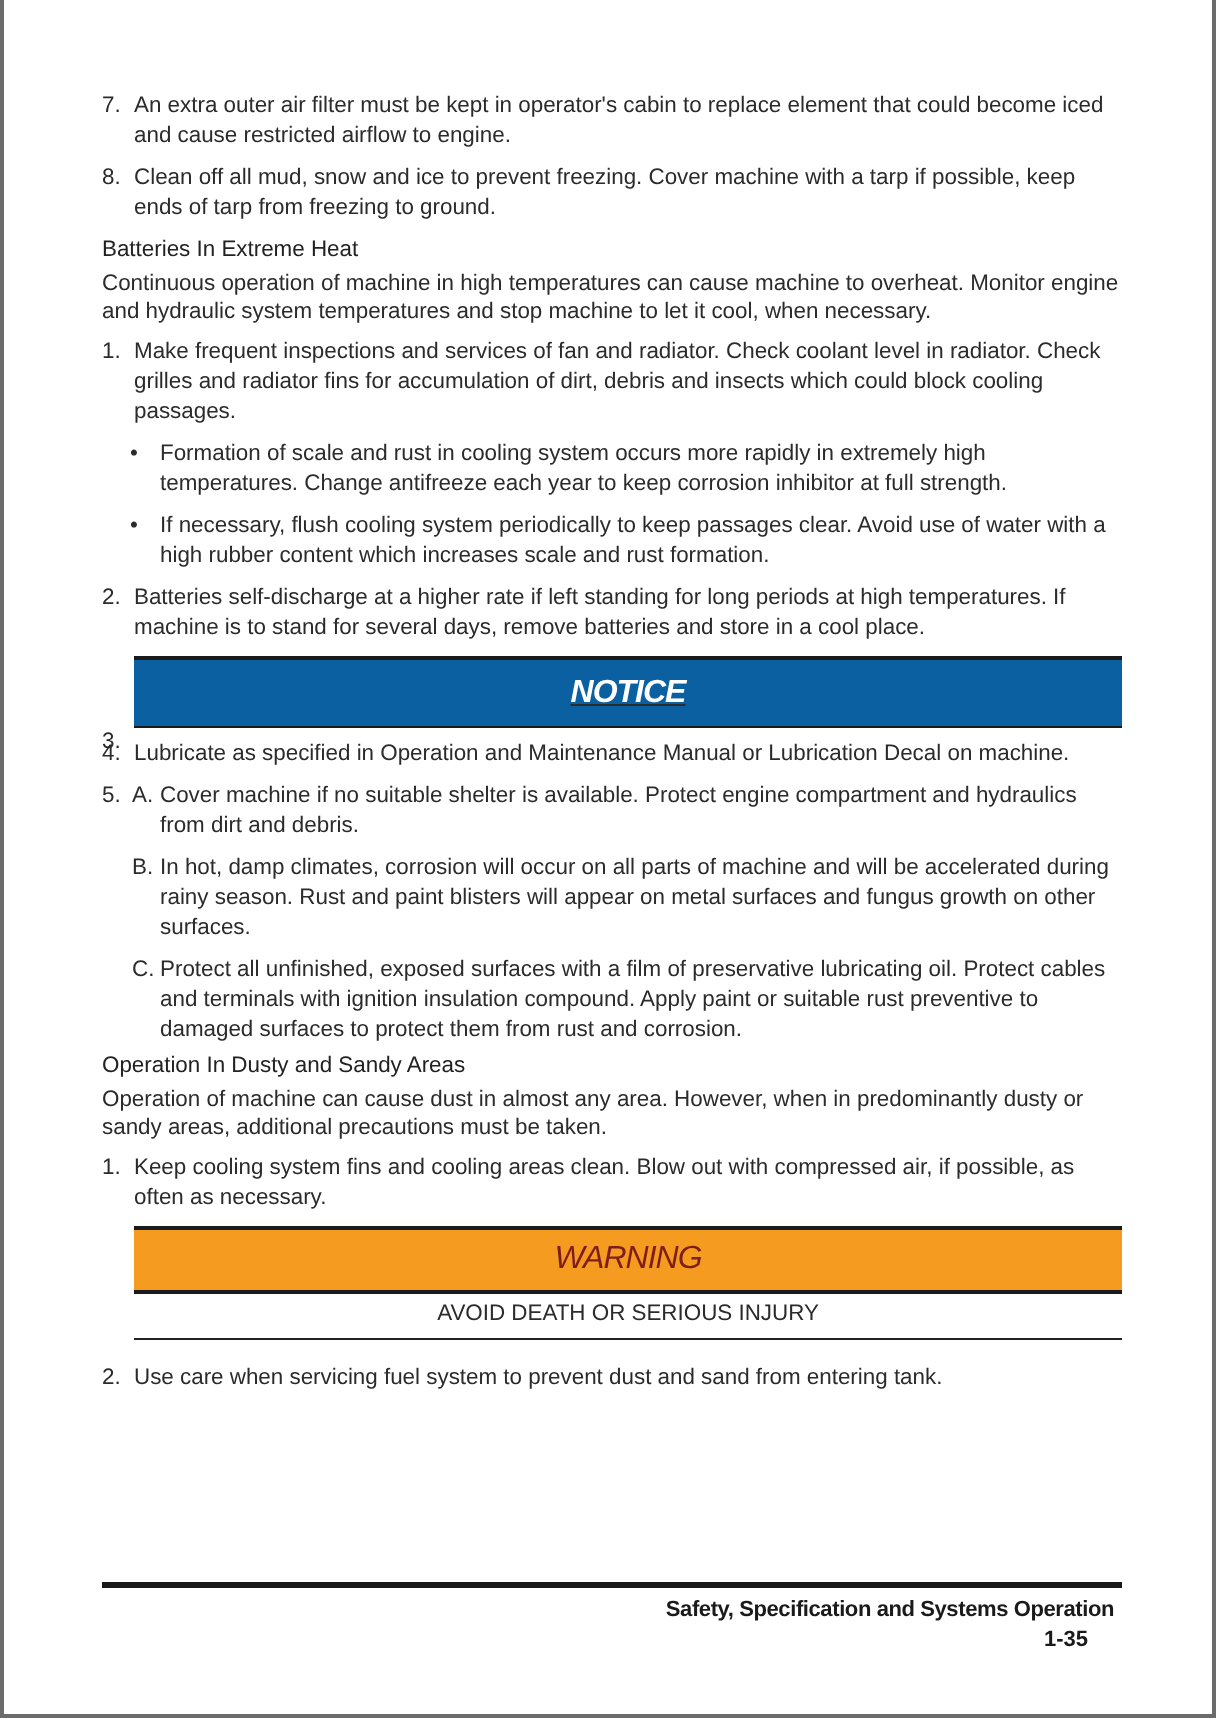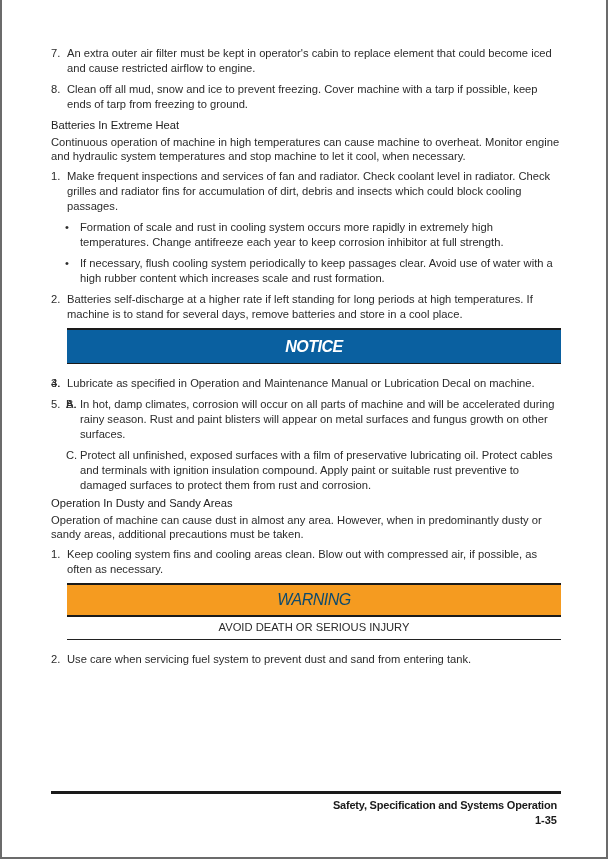--- a/index.html
+++ b/index.html
@@ -24,36 +24,36 @@
   .heading { margin: 0 0 3px 0; font-weight: normal; color: #222; }
   .para { margin: 0 0 6px 0; line-height: 13.5px; }
   .callout { margin: 0 0 0 16px; width: 494px; }
   .notice-bar {
     background: #0a60a0; border-top: 2px solid #1a1a1a; border-bottom: 1px solid #1a1a1a;
     height: 33px; color: #fff; font-style: italic; font-weight: bold; font-size: 16px;
     text-align: center; line-height: 33px; letter-spacing: -0.5px;
   }
   .warning-bar {
     background: #f59b20; border-top: 2px solid #1a1a1a; border-bottom: 2px solid #1a1a1a;
-    height: 30px; color: #0c4a6e; font-style: italic; font-size: 16px;
+    height: 30px; color: #7f1d1d; font-style: italic; font-size: 16px;
     text-align: center; line-height: 30px; letter-spacing: -0.5px;
   }
   .callout-body {
     border-bottom: 1.5px solid #222; padding: 5px 6px 5px 6px;
   }
   .callout-body.center-top .title { text-align: center; display: block; line-height: 13px; }
   .footer-rule {
     position: absolute; left: 49px; top: 791px; width: 510px; height: 3px; background: #1a1a1a;
   }
   .footer-title {
     position: absolute; right: 49px; top: 799px; font-weight: bold; font-size: 11px; color: #1a1a1a;
     letter-spacing: -0.2px;
   }
   .footer-page {
-    position: absolute; right: 49px; top: 814px; font-weight: bold; font-size: 11px; color: #1a1a1a;
+    position: absolute; right: 62px; top: 814px; font-weight: bold; font-size: 11px; color: #1a1a1a;
   }
 </style>
 </head>
 <body>
 
 <div class="page">
   <div class="content" style="top:46px;">
 
     <div class="item">
       <span class="num">7.</span>
@@ -77,36 +77,37 @@
     </div>
     <div class="sub">
       <span class="bullet">•</span>
       <span>If necessary, flush cooling system periodically to keep passages clear. Avoid use of water with a high rubber content which increases scale and rust formation.</span>
     </div>
     <div class="item">
       <span class="num">2.</span>
       <span>Batteries self-discharge at a higher rate if left standing for long periods at high temperatures. If machine is to stand for several days, remove batteries and store in a cool place.</span>
     </div>
 
-    <div class="callout" style="margin-bottom:12px;">
+    <div class="callout" style="text-decoration:underline;">
       <div class="notice-bar">NOTICE</div>
     </div>
 
     <div class="item">
       <span class="num">3.</span>
     </div>
     <div class="item">
       <span class="num">4.</span>
       <span>Lubricate as specified in Operation and Maintenance Manual or Lubrication Decal on machine.</span>
     </div>
     <div class="item">
       <span class="num">5.</span>
     </div>
     <div class="alpha">
       <span class="letter">A.</span>
+      <span>Cover machine if no suitable shelter is available. Protect engine compartment and hydraulics from dirt and debris.</span>
     </div>
     <div class="alpha">
       <span class="letter">B.</span>
       <span>In hot, damp climates, corrosion will occur on all parts of machine and will be accelerated during rainy season. Rust and paint blisters will appear on metal surfaces and fungus growth on other surfaces.</span>
     </div>
     <div class="alpha" style="margin-bottom:3px;">
       <span class="letter">C.</span>
       <span>Protect all unfinished, exposed surfaces with a film of preservative lubricating oil. Protect cables and terminals with ignition insulation compound. Apply paint or suitable rust preventive to damaged surfaces to protect them from rust and corrosion.</span>
     </div>
 

